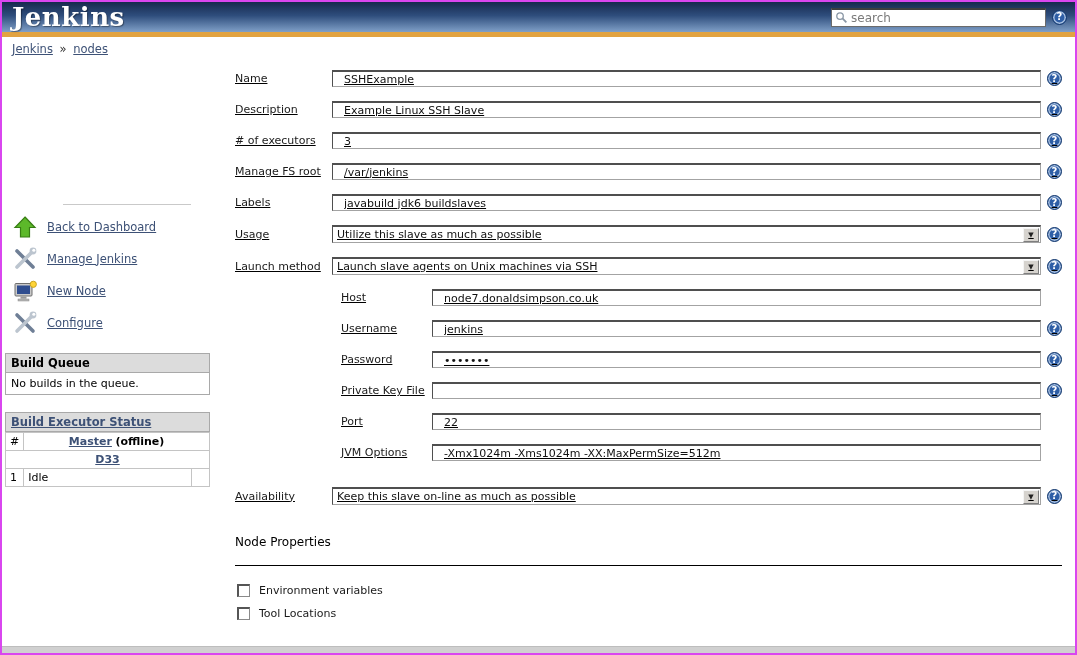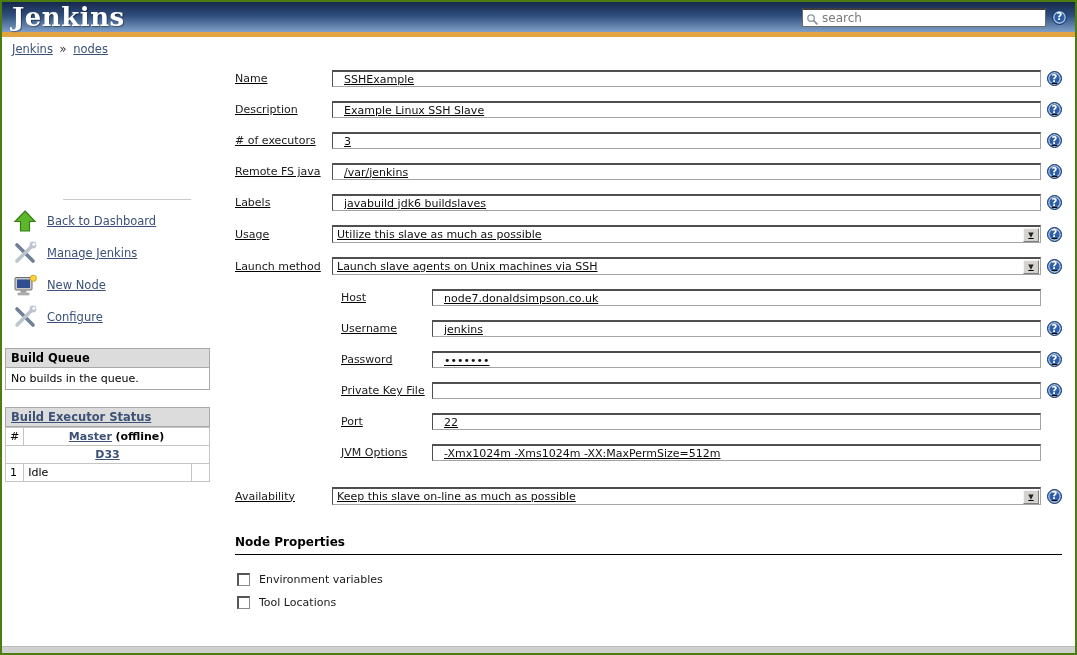--- a/index.html
+++ b/index.html
@@ -1,36 +1,36 @@
 <!DOCTYPE html>
 <html><head>
 <meta charset="utf-8">
 <style>
   * { margin:0; padding:0; box-sizing:border-box; }
   html,body { background:#e8e8e8; }
   body { font-family:"DejaVu Sans","Liberation Sans",sans-serif; }
 
   .frame {
     position:relative; width:1077px; height:655px;
-    background:#fff; border:2px solid #4d7c0f; overflow:hidden;
+    background:#fff; border:2px solid #d946ef; overflow:hidden;
   }
 
   
   .topbar {
     height:30px; background:linear-gradient(180deg,#16294d 0%,#2e4d7c 45%,#80a0c8 100%);
     display:flex; align-items:center; justify-content:space-between; padding:0 8px 0 10px;
   }
   .logo {
     color:#fff; font-family:"DejaVu Serif","Liberation Serif",serif;
     font-weight:bold; font-size:26px; line-height:28px; letter-spacing:0.5px; cursor:pointer;
     text-shadow:1px 1px 1px rgba(0,0,0,.4);
   }
   .searchwrap { display:flex; align-items:center; gap:6px; }
   .searchbox {
-    width:244px; height:19px; background:#fff; display:flex; align-items:flex-end;
+    width:215px; height:19px; background:#fff; display:flex; align-items:center;
     border:1px solid #6b6b6b; border-top:2px solid #3f3f3f; padding:0 3px;
   }
   .searchbox svg { width:13px; height:13px; flex:none; }
   .searchbox input {
     border:none; outline:none; flex:1; font-size:12px; height:15px; margin-left:3px;
     font-family:"DejaVu Sans","Liberation Sans",sans-serif; color:#333;
   }
   .searchbox input::placeholder { color:#7a7a7a; opacity:1; }
 
   .help-icon {
@@ -100,22 +100,22 @@
   }
   .fselect-btn::after { content:"▼"; font-size:7px; color:#222; }
 
   .ssh-group { margin-left:106px; }
   .ssh-group .flabel { width:91px; }
   .ssh-group .ftext.indent { margin-left:15px; }
 
   .row-availability { margin-top:26px; }
 
   .section-head {
-    margin-top:30px; font-size:12px; font-weight:bold; color:#000;
-    border-bottom:1px solid #000; padding-bottom:5px; margin-bottom:18px;
+    margin-top:30px; font-size:12px; font-weight:normal; color:#000;
+    border-bottom:1px solid #000; padding-bottom:16px; margin-bottom:18px;
   }
 
   .cbrow { display:flex; align-items:center; margin:0 0 10px 2px; }
   .cbrow input[type=checkbox] {
     appearance:none; -webkit-appearance:none; width:13px; height:13px; cursor:pointer;
     background:#fff; border:1px solid #8a8a8a; border-top:2px solid #555; border-left:2px solid #555;
   }
   .cbrow label { font-size:11px; margin-left:9px; color:#1a1a1a; }
 
   .bottombar { position:absolute; left:0; right:0; bottom:0; height:7px; background:#d0d0d0; border-top:1px solid #bdbdbd; }
@@ -236,21 +236,21 @@
         <span class="help-icon"></span>
       </div>
 
       <div class="frow">
         <label class="flabel"># of executors</label>
         <input class="ftext" value="3" style="">
         <span class="help-icon"></span>
       </div>
 
       <div class="frow">
-        <label class="flabel">Remote FS java</label>
+        <label class="flabel">Manage FS root</label>
         <input class="ftext" value="/var/jenkins" style="">
         <span class="help-icon"></span>
       </div>
 
       <div class="frow">
         <label class="flabel">Labels</label>
         <input class="ftext" value="javabuild jdk6 buildslaves" style="">
         <span class="help-icon"></span>
       </div>
 

